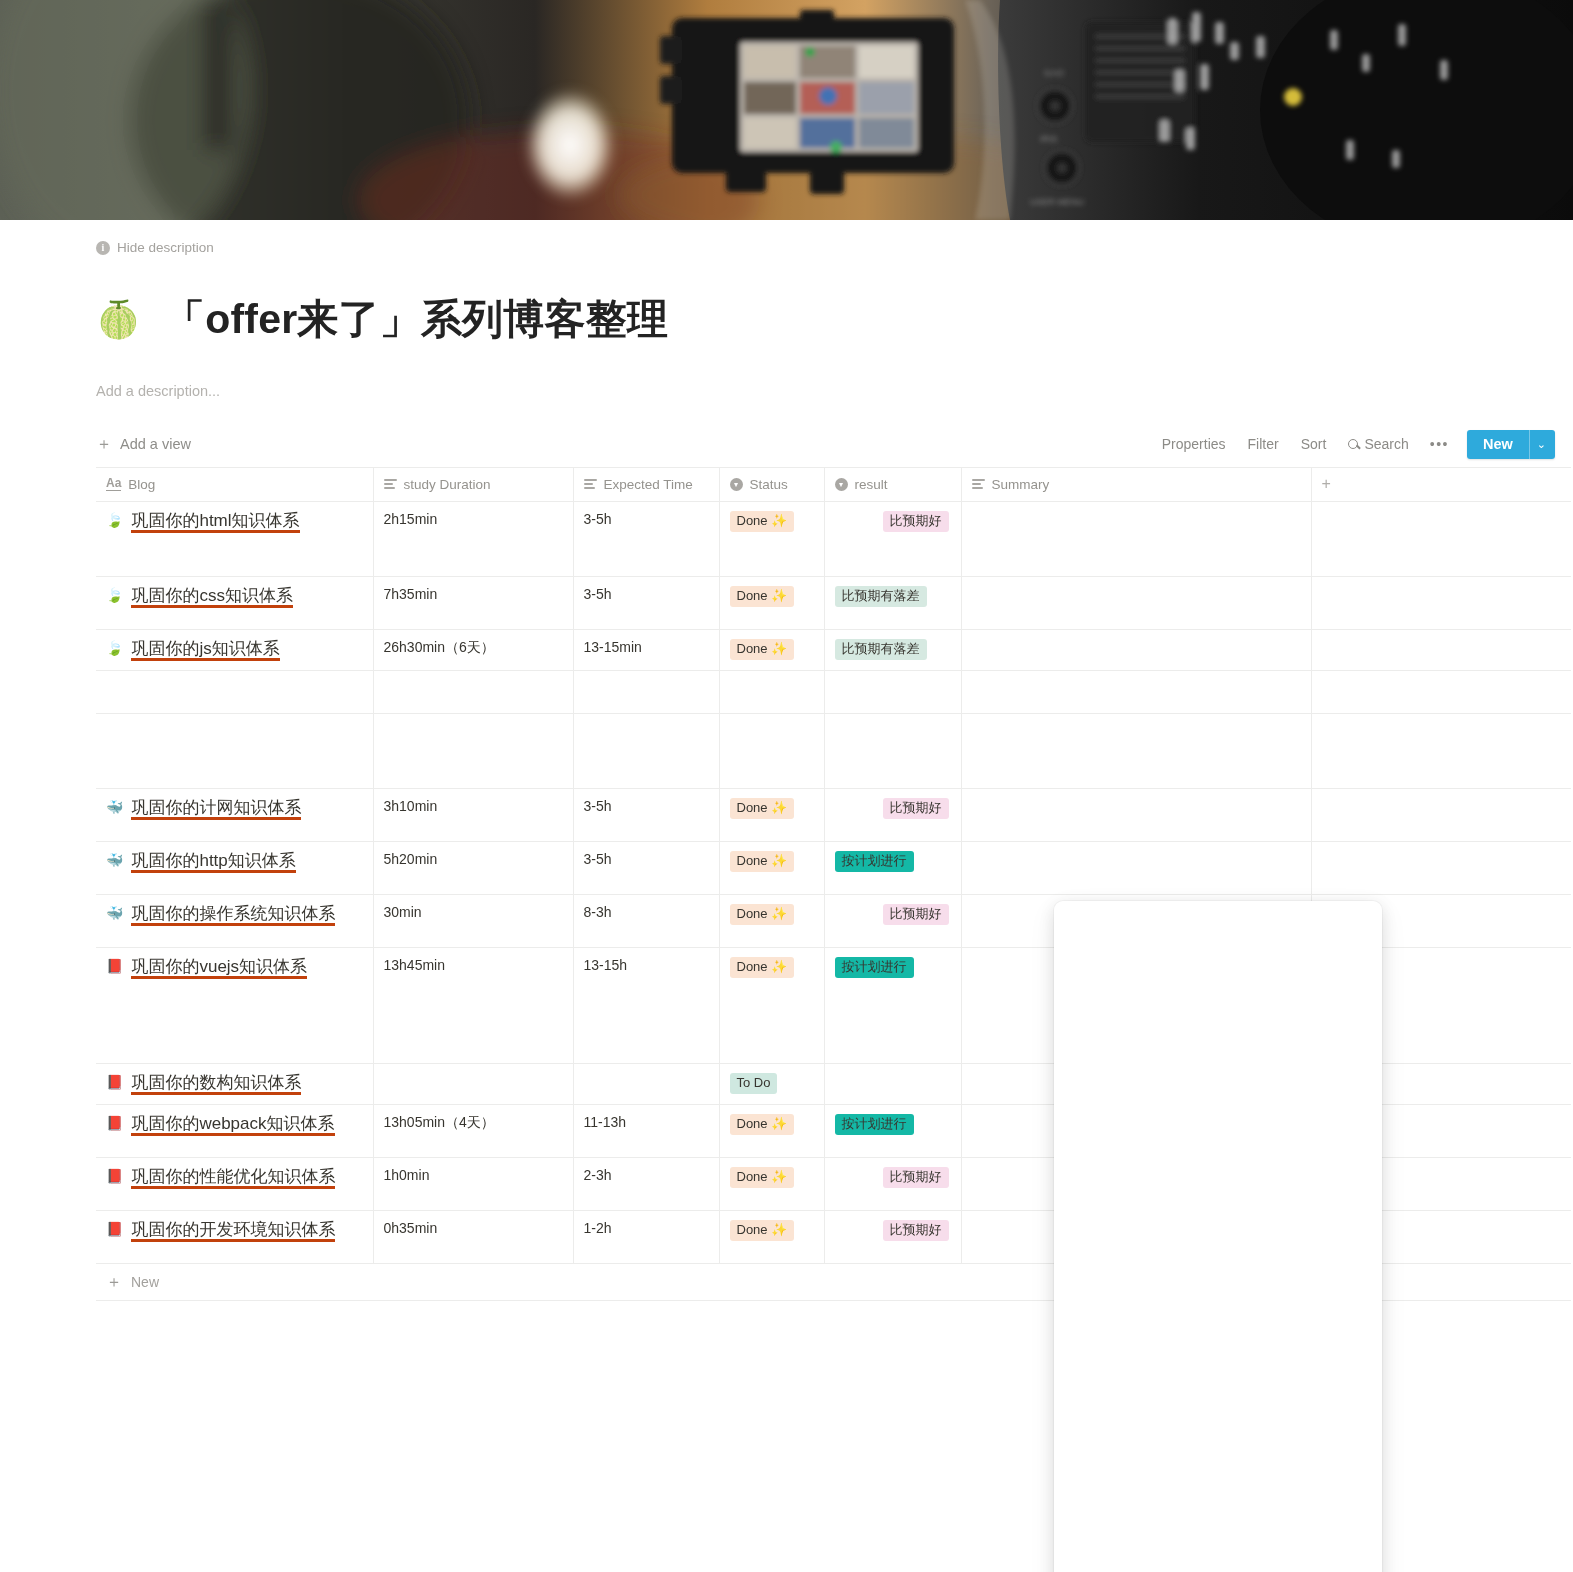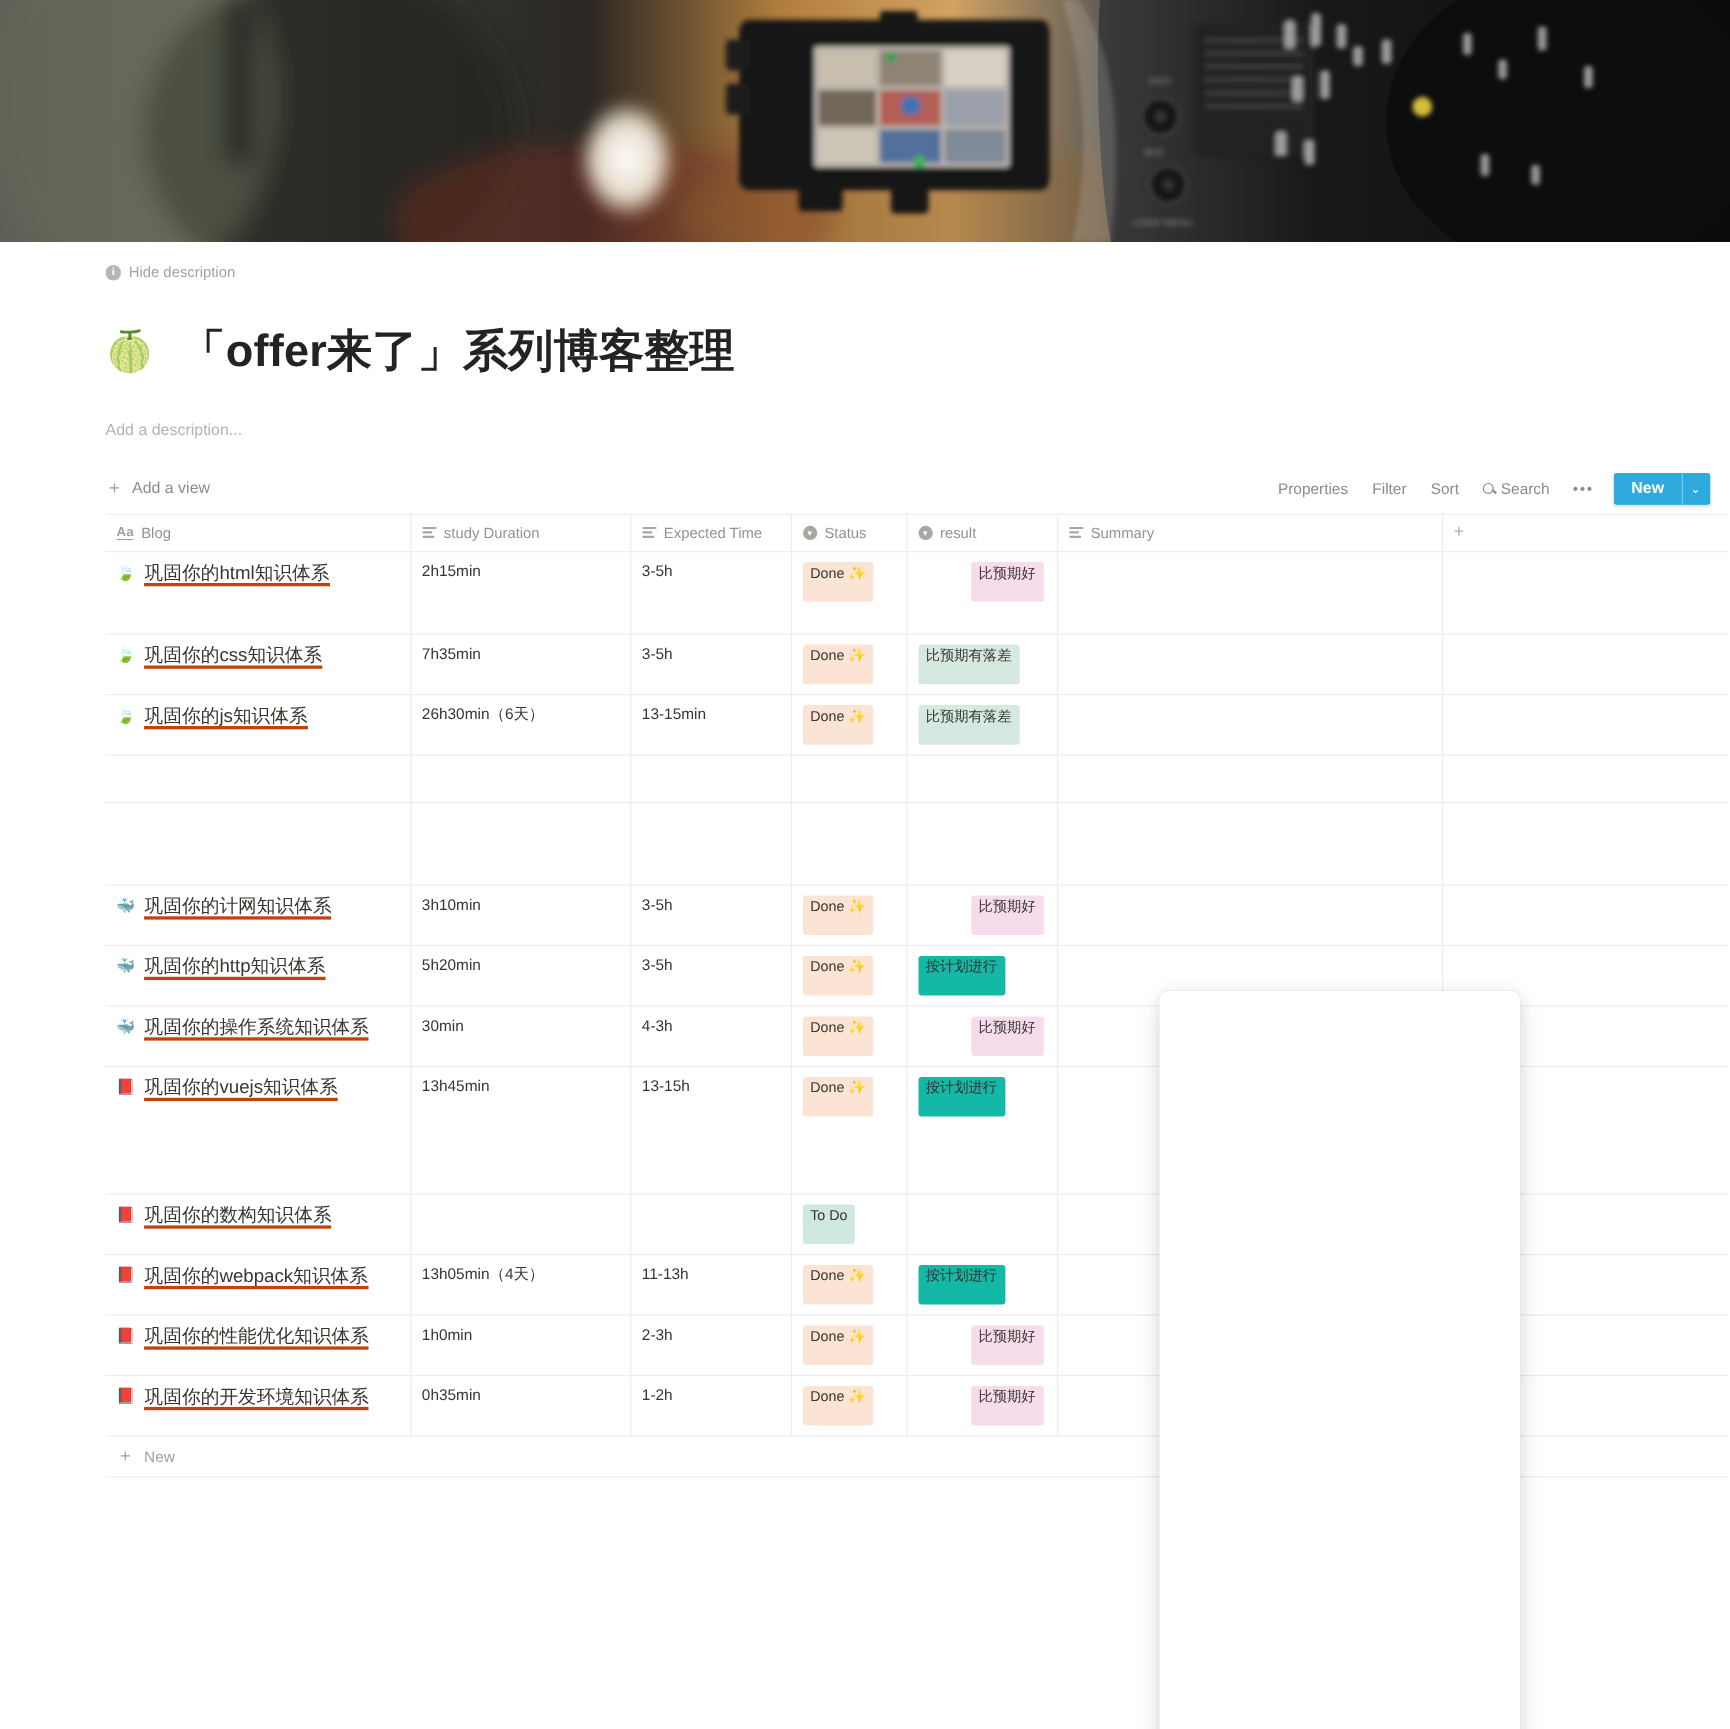--- a/index.html
+++ b/index.html
@@ -150,21 +150,21 @@
 
   .rowtitle { display:flex; align-items:flex-start; gap: 8px; }
   .rowtitle .emo { font-size: 14px; line-height: 19px; flex:0 0 auto; }
   .rowtitle .txt {
     font-weight: 400; font-size: 17px; color:#37352f;
     border-bottom: 3px solid #c2410c; line-height: 19px;
   }
 
   .badge {
     display:inline-block; border-radius: 3px;
-    padding: 2px 7px 18px; font-size: 13px; line-height: 16px;
+    padding: 2px 7px 3px; font-size: 13px; line-height: 16px;
     white-space: nowrap; color:#37352f;
   }
   .b-orange { background:#fbe4d3; }
   .b-pink   { background:#f7ddeb;margin-left:48px; }
   .b-green  { background:#d6e9e1; }
   .b-yellow { background:#14b8a6; }
   .b-teal   { background:#cfe8e0; }
 
   .h-tall  { height: 75px; }
   .h-mid   { height: 53px; }
@@ -513,21 +513,21 @@
                 <td class="last"></td>
               </tr>
               <tr class="h-mid">
                 <td>
                   <div class="rowtitle">
                     <span class="emo">🐳</span>
                     <span class="txt">巩固你的操作系统知识体系</span>
                   </div>
                 </td>
                 <td><span>30min</span></td>
-                <td><span>4-3h</span></td>
+                <td><span>8-3h</span></td>
                 <td><span class="badge b-orange">Done ✨</span></td>
                 <td><span class="badge b-pink">比预期好</span></td>
                 <td></td>
                 <td class="last"></td>
               </tr>
               <tr class="h-vue">
                 <td>
                   <div class="rowtitle">
                     <span class="emo">📕</span>
                     <span class="txt">巩固你的vuejs知识体系</span>

